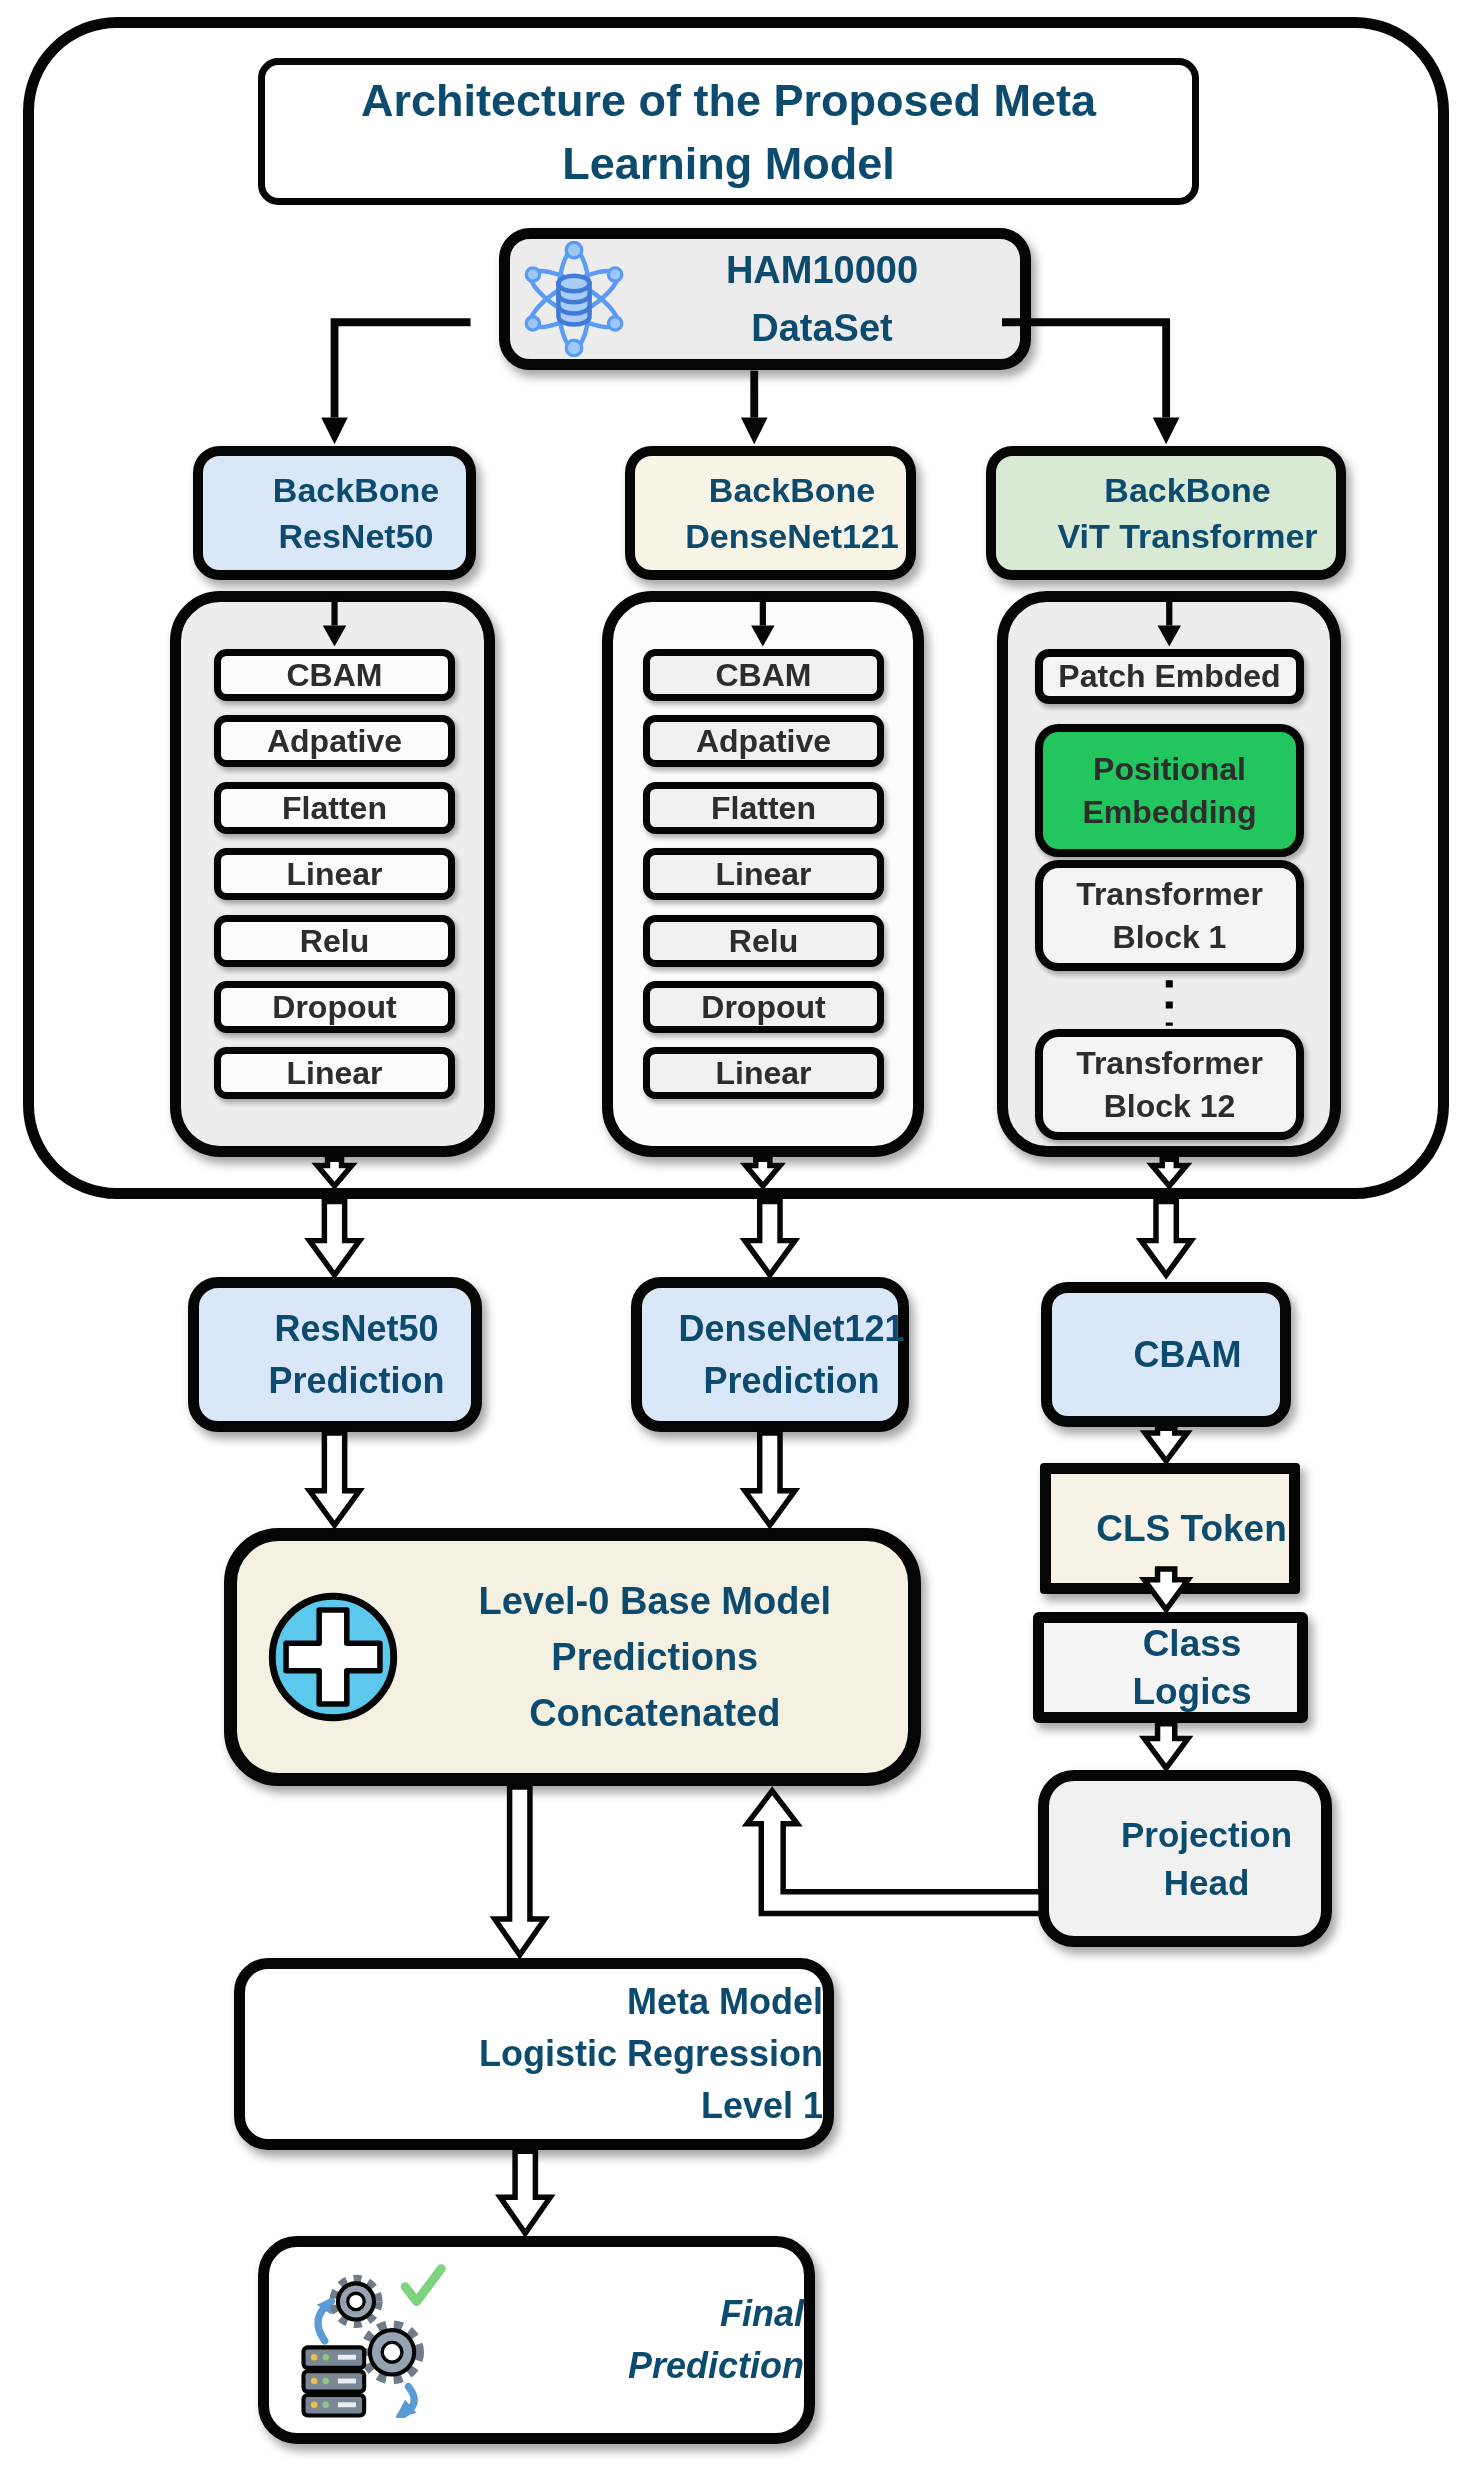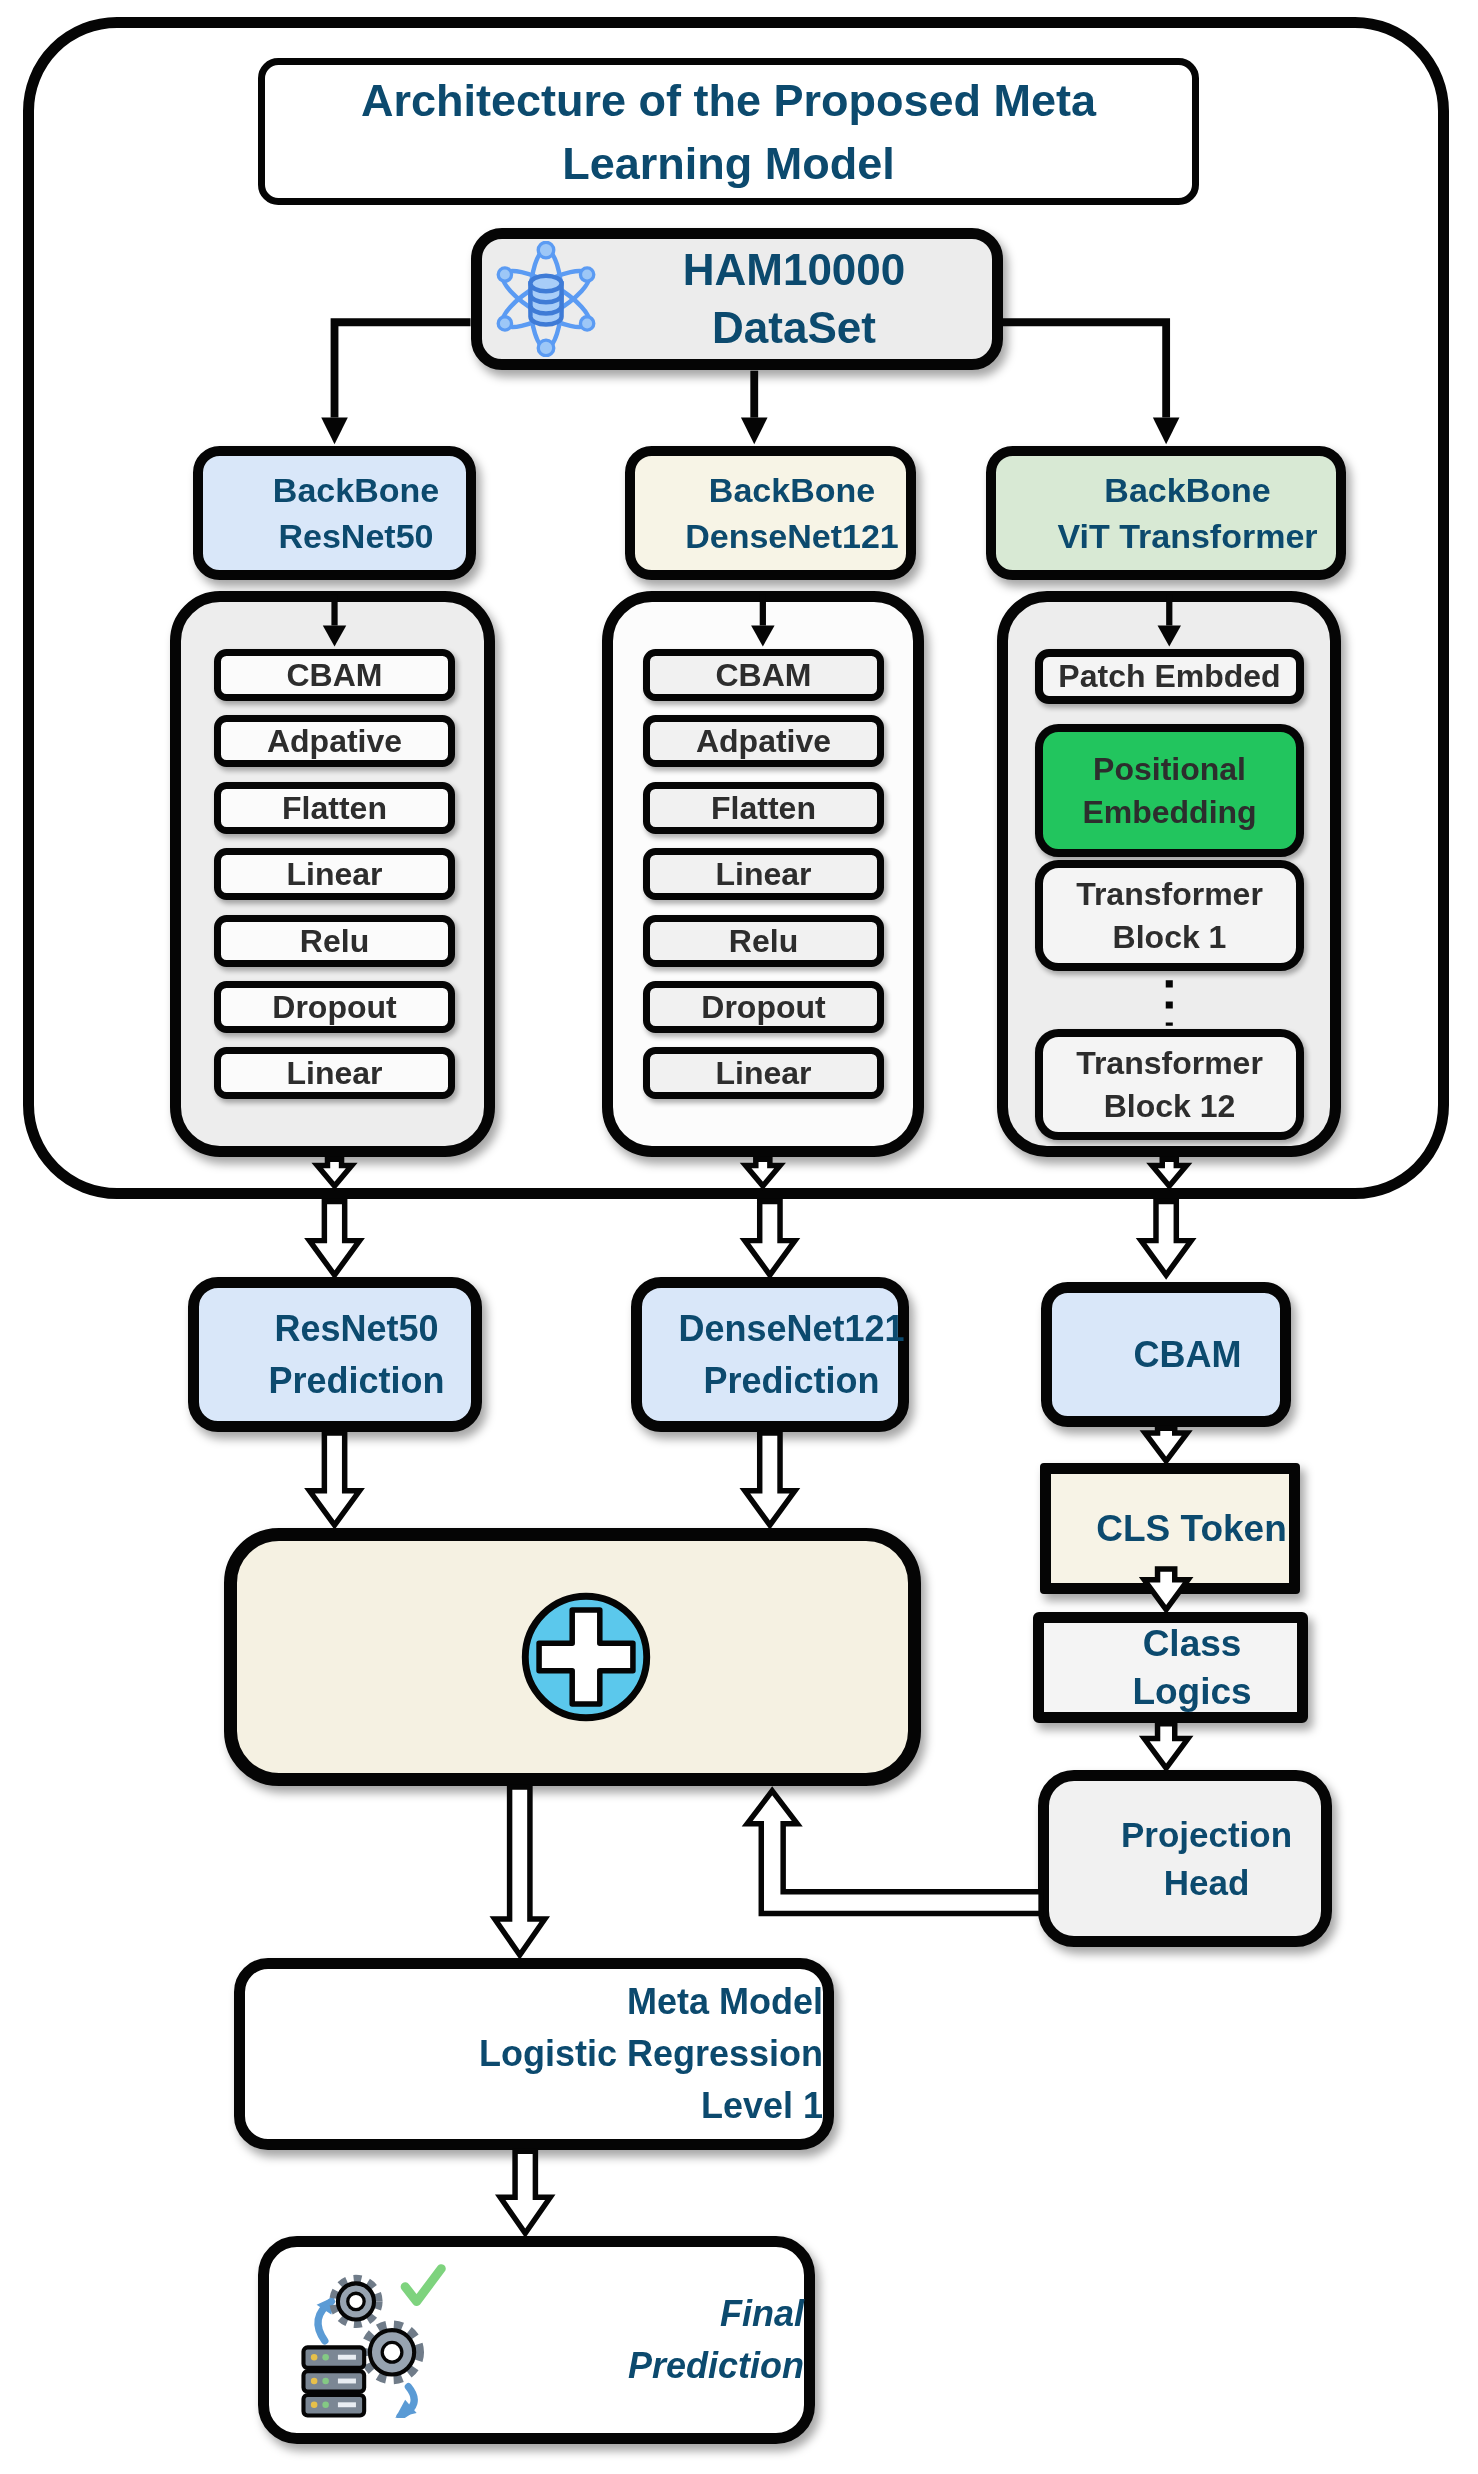--- a/index.html
+++ b/index.html
@@ -6,21 +6,21 @@
   body{font-family:"Liberation Sans", sans-serif;}
   .canvas{position:relative;width:1478px;height:2475px;background:#ffffff;overflow:hidden;}
   .abs{position:absolute;box-sizing:border-box;}
   .bx{border-style:solid;border-color:#050505;display:flex;flex-direction:column;
       align-items:center;justify-content:center;text-align:center;font-weight:bold;color:#0c4a6e;}
   .row{flex-direction:row;}
   .shadow{box-shadow:4.7px 6.3px 9.4px rgba(0,0,0,0.35);padding-left:43px;}
   .shadow-sm{box-shadow:2.3px 3.9px 5.5px rgba(0,0,0,0.30);}
   .outer-frame{border:11.7px solid #050505;border-radius:94px;background:#ffffff;}
   .title{border-width:7px;border-radius:20.3px;font-size:45px;line-height:63px;background:#ffffff;}
-  .ham{border-width:11.7px;border-radius:31px;background:#ececec;font-size:44px;line-height:58px;}
+  .ham{border-width:11.7px;border-radius:31px;background:#ececec;font-size:38px;line-height:58px;margin-left:28px;}
   .backbone{border-width:10.2px;border-radius:26.6px;font-size:34px;line-height:46px;}
   .container{border-width:11.7px;border-radius:50px;}
   .layer{border:7.8px solid #050505;border-radius:12.5px;font-size:32px;color:#2d2d2d;
          display:flex;align-items:center;justify-content:center;font-weight:bold;}
   .vitblock{border:8.6px solid #050505;border-radius:23.4px;font-size:32px;line-height:43px;color:#2d2d2d;
             display:flex;flex-direction:column;align-items:center;justify-content:center;font-weight:bold;text-align:center;}
   .pred{border-width:11.7px;border-radius:30px;font-size:36px;line-height:52px;background:#d9e7f9;}
   .headbox{border-width:11px;font-size:37px;line-height:48px;}
   .level0{border-width:13.3px;border-radius:55px;background:#f5f1e2;font-size:38px;line-height:56px;}
   .meta{border-width:11.7px;border-radius:34px;background:#ffffff;font-size:36px;line-height:52px;align-items:flex-end;}
@@ -128,20 +128,25 @@
   </div>
   <div class="abs bx pred shadow" style="left:1041px;top:1282px;width:250px;height:145px;border-radius:26.6px;">CBAM</div>
 
   <div class="abs bx row level0 shadow" style="left:224px;top:1528px;width:697px;height:258px;padding-left:26.6px;">
     <span style="display:flex;">
       <svg viewBox="0 0 100 100" width="138" height="138">
         <circle cx="50" cy="50" r="44" fill="#5bc8ec" stroke="#050505" stroke-width="5"></circle>
         <path d="M40 16 h20 v24 h24 v20 h-24 v24 h-20 v-24 h-24 v-20 h24 z" fill="#ffffff" stroke="#050505" stroke-width="4" stroke-linejoin="round"></path>
       </svg>
     </span>
+    <span style="display:flex;flex-direction:column;flex:1;align-items:center;">
+      <span>Level-0 Base Model</span>
+      <span>Predictions</span>
+      <span>Concatenated</span>
+    </span>
   </div>
 
   <div class="abs bx headbox shadow" style="left:1040px;top:1463px;width:260px;height:131px;background:#f7f3e6;border-radius:4px;">CLS Token</div>
   <div class="abs bx headbox shadow" style="left:1033px;top:1612px;width:275px;height:111px;background:#f4f4f4;border-radius:6px;">Class Logics</div>
   <div class="abs bx headbox shadow" style="left:1038px;top:1770px;width:294px;height:177px;background:#f1f1f1;border-radius:36px;font-size:35px;line-height:48px;">
     <div>Projection</div>
     <div>Head</div>
   </div>
 
   <div class="abs bx meta shadow" style="left:234px;top:1958px;width:600px;height:192px;">

